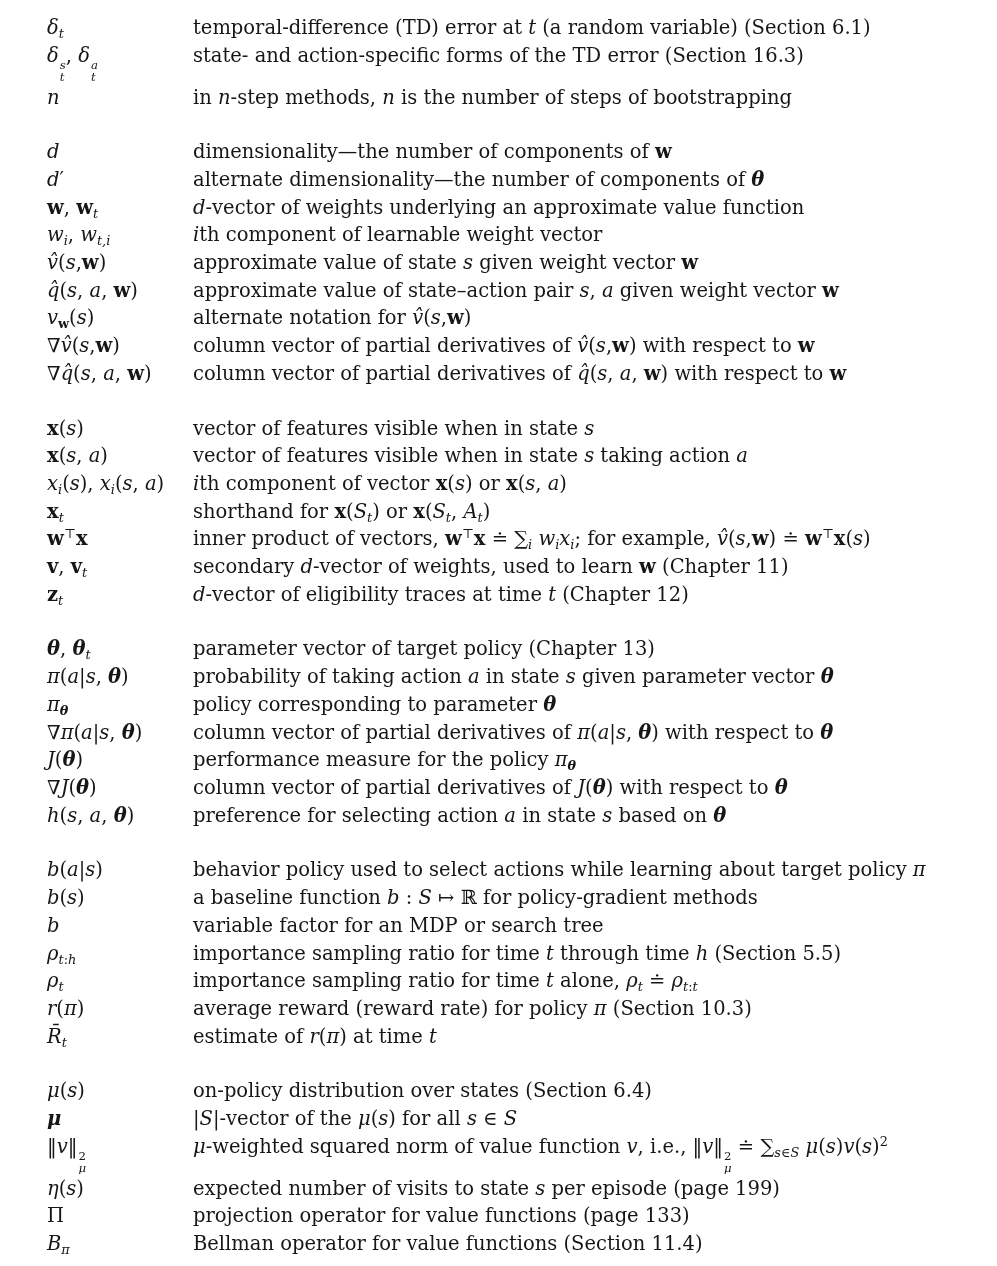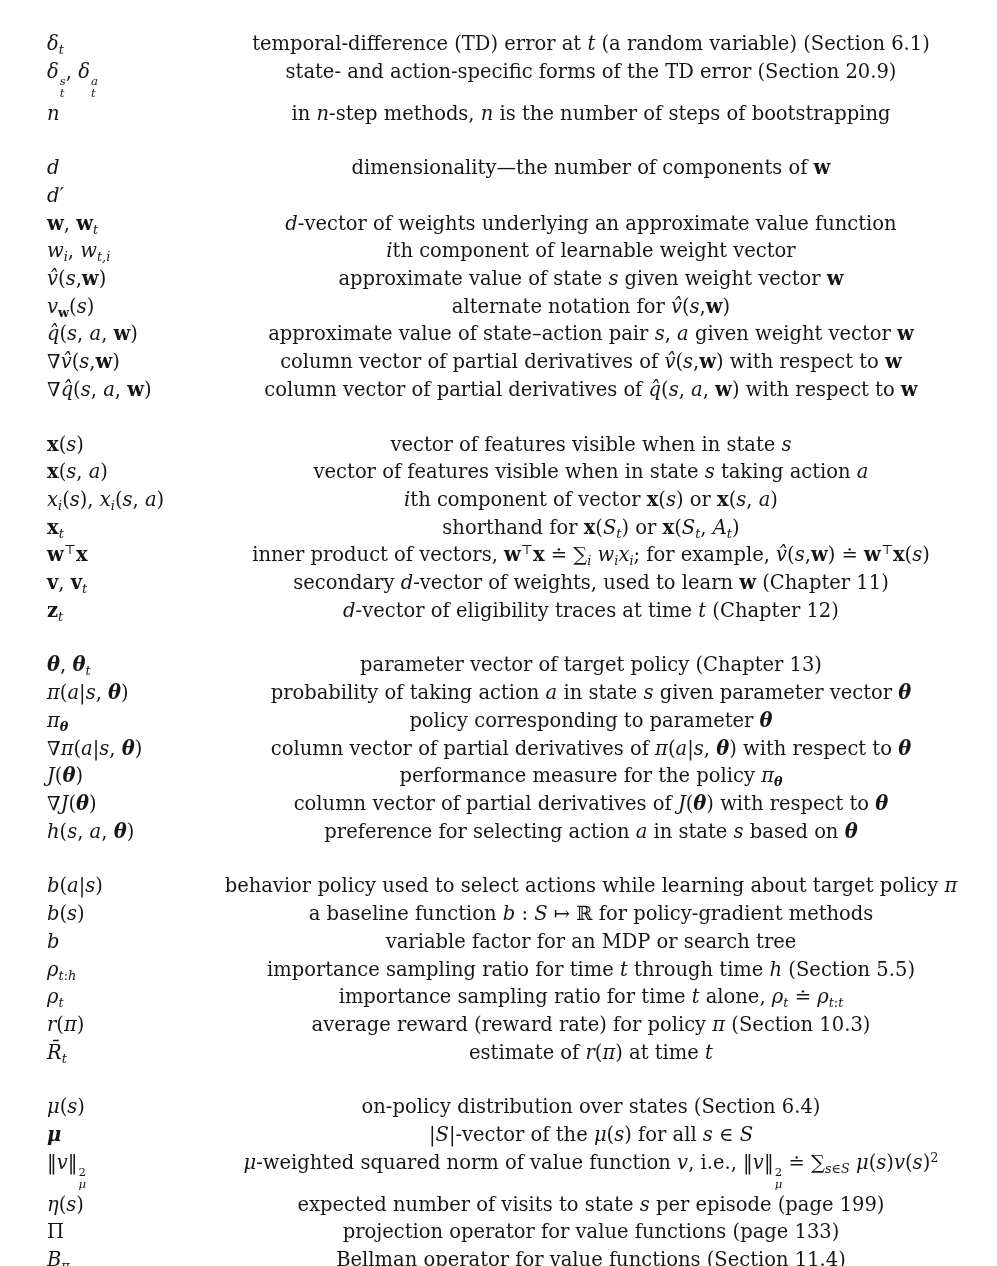--- a/index.html
+++ b/index.html
@@ -6,33 +6,33 @@
   body{
     width:997px;height:1266px;
     color:#161616;
     font-family:"DejaVu Serif","DejaVu Sans",serif;
     font-size:19.5px;
     -webkit-font-smoothing:antialiased;
   }
   .page{
     box-sizing:border-box;
     width:997px;height:1266px;
-    padding:30px 8px 0 47px;
+    padding:14px 8px 0 47px;
     overflow:hidden;
     background:#ffffff;
   }
   .group{margin-bottom:27px;}
   .row{
     display:flex;
     align-items:baseline;
     line-height:27.7px;
     white-space:nowrap;
   }
   .sym{flex:0 0 146px;white-space:nowrap;}
-  .desc{flex:1 1 auto;white-space:nowrap;text-align:center;}
+  .desc{flex:1 1 auto;white-space:nowrap;}
   sub,sup{font-size:66%;line-height:0;}
   sub{vertical-align:-0.3em;}
   sup{vertical-align:0.55em;}
   
   .stk{
     display:inline-flex;
     flex-direction:column;
     align-items:flex-start;
     font-size:60%;
     line-height:1.05;
@@ -57,61 +57,62 @@
   </div>
 
   <div class="row">
     <span class="sym"><i>δ</i><span class="stk">
               <span><i>s</i></span>
               <span><i>t</i></span>
             </span>, <i>δ</i><span class="stk">
               <span><i>a</i></span>
               <span><i>t</i></span>
             </span></span>
-    <span class="desc">state- and action-specific forms of the TD error (Section 20.9)</span>
+    <span class="desc">state- and action-specific forms of the TD error (Section 16.3)</span>
   </div>
 
   <div class="row">
     <span class="sym"><i>n</i></span>
     <span class="desc">in <i>n</i>-step methods, <i>n</i> is the number of steps of bootstrapping</span>
   </div>
 </div>
       <div class="group">
   <div class="row">
     <span class="sym"><i>d</i></span>
     <span class="desc">dimensionality—the number of components of <b>w</b></span>
   </div>
 
   <div class="row">
     <span class="sym"><i>d</i>′</span>
+    <span class="desc">alternate dimensionality—the number of components of <b><i>θ</i></b></span>
   </div>
 
   <div class="row">
     <span class="sym"><b>w</b>, <b>w</b><sub><i>t</i></sub></span>
     <span class="desc"><i>d</i>-vector of weights underlying an approximate value function</span>
   </div>
 
   <div class="row">
     <span class="sym"><i>w</i><sub><i>i</i></sub>, <i>w</i><sub><i>t,i</i></sub></span>
     <span class="desc"><i>i</i>th component of learnable weight vector</span>
   </div>
 
   <div class="row">
     <span class="sym"><i>v̂</i>(<i>s</i>,<b>w</b>)</span>
     <span class="desc">approximate value of state <i>s</i> given weight vector <b>w</b></span>
   </div>
 
   <div class="row">
+    <span class="sym"><i>q̂</i>(<i>s</i>, <i>a</i>, <b>w</b>)</span>
+    <span class="desc">approximate value of state–action pair <i>s</i>, <i>a</i> given weight vector <b>w</b></span>
+  </div>
+
+  <div class="row">
     <span class="sym"><i>v</i><sub><b>w</b></sub>(<i>s</i>)</span>
     <span class="desc">alternate notation for <i>v̂</i>(<i>s</i>,<b>w</b>)</span>
-  </div>
-
-  <div class="row">
-    <span class="sym"><i>q̂</i>(<i>s</i>, <i>a</i>, <b>w</b>)</span>
-    <span class="desc">approximate value of state–action pair <i>s</i>, <i>a</i> given weight vector <b>w</b></span>
   </div>
 
   <div class="row">
     <span class="sym">∇<i>v̂</i>(<i>s</i>,<b>w</b>)</span>
     <span class="desc">column vector of partial derivatives of <i>v̂</i>(<i>s</i>,<b>w</b>) with respect to <b>w</b></span>
   </div>
 
   <div class="row">
     <span class="sym">∇<i>q̂</i>(<i>s</i>, <i>a</i>, <b>w</b>)</span>
     <span class="desc">column vector of partial derivatives of <i>q̂</i>(<i>s</i>, <i>a</i>, <b>w</b>) with respect to <b>w</b></span>

